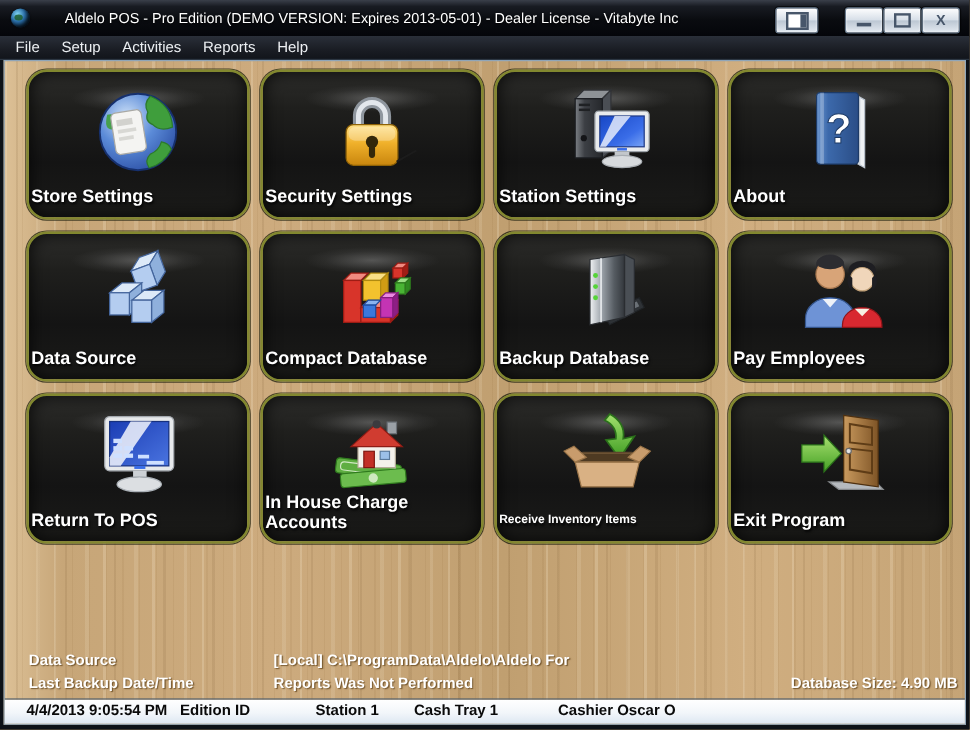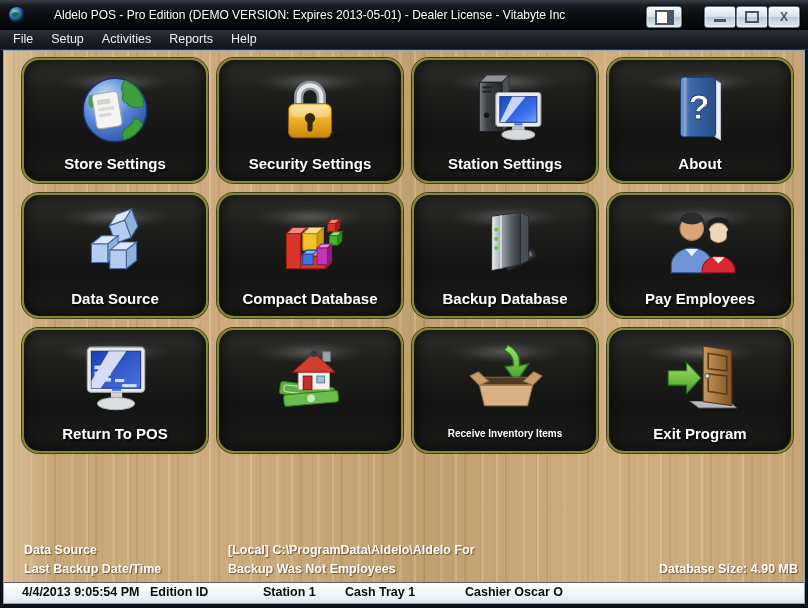--- a/index.html
+++ b/index.html
@@ -46,21 +46,21 @@
   
   .grid{position:absolute;left:18px;top:7px;display:grid;
     grid-template-columns:repeat(4,186px);grid-auto-rows:125px;column-gap:9px;row-gap:10px;}
   .tile{position:relative;border-radius:17px;border:2px solid #82882f;
     background:linear-gradient(180deg,#2d2d2b 0%,#1f1f1d 25%,#141414 62%,#1b1b19 100%);
     box-shadow:0 0 0 1px rgba(35,35,18,.8), inset 0 0 14px rgba(0,0,0,.85);
     overflow:visible;cursor:pointer;}
   .tile::before{content:"";position:absolute;top:7px;left:9%;width:82%;height:30px;border-radius:50%;
     background:radial-gradient(50% 50% at 50% 50%, rgba(140,140,140,.48) 0%, rgba(85,85,85,.2) 52%, rgba(0,0,0,0) 75%);}
   .tile .icon{position:absolute;top:12px;left:0;right:0;display:flex;justify-content:center;}
-  .tile .label{position:absolute;left:0;right:0;bottom:9px;text-align:center;color:#fff;
+  .tile .label{position:absolute;left:0;right:0;bottom:9px;color:#fff;
     font-weight:bold;font-size:15px;line-height:17px;text-shadow:1px 2px 2px rgba(0,0,0,.9);
     white-space:nowrap;padding:0 2px;}
   .tile .label.wrap{white-space:normal;bottom:7px;}
   .tile .label.tight{font-size:10px;}
 
   
   .sp{position:absolute;color:#ffffff;font-weight:bold;font-size:12.5px;
     text-shadow:1px 1px 1px rgba(84,56,18,.75);white-space:nowrap;}
 
   
@@ -336,20 +336,21 @@
               <circle cx="38" cy="58" r="4" fill="#dff0d4" opacity="0.85"></circle>
             </g>
             <rect x="50" y="10" width="8" height="10" fill="#9aa0a6" stroke="#6a7076"></rect>
             <rect x="25" y="29" width="32" height="20" fill="#f4f1ea" stroke="#b5ab98"></rect>
             <polygon points="19,31 41,11 63,31" fill="#d03c30" stroke="#8e1c14"></polygon>
             <circle cx="41" cy="12" r="3.5" fill="#3a3a3e"></circle>
             <rect x="30" y="35" width="9" height="14" fill="#c23026" stroke="#7e150e"></rect>
             <rect x="44" y="35" width="8" height="7" fill="#9cc0e8" stroke="#5a7a9c"></rect>
           </svg>
         </div>
+        <div class="label wrap">In House Charge Accounts</div>
       </div>
 
       <div class="tile">
         <div class="icon">
           <svg width="76" height="76" viewBox="0 0 74 74">
             <defs>
                 <linearGradient id="i11g" x1="0" y1="0" x2="0" y2="1">
               <stop offset="0" stop-color="#a2e06e"></stop>
                   <stop offset="100%" stop-color="#3f9c22"></stop>
             </linearGradient>
@@ -387,21 +388,21 @@
           </svg>
         </div>
         <div class="label">Exit Program</div>
       </div>
 
     </div>
 
     <div class="sp" style="left:20px;top:492px;">Data Source</div>
     <div class="sp" style="left:224px;top:492px;">[Local] C:\ProgramData\Aldelo\Aldelo For</div>
     <div class="sp" style="left:20px;top:511px;">Last Backup Date/Time</div>
-    <div class="sp" style="left:224px;top:511px;">Backup Was Not Employees</div>
+    <div class="sp" style="left:224px;top:511px;">Reports Was Not Performed</div>
     <div class="sp" style="right:6px;top:511px;">Database Size: 4.90 MB</div>
 
     <div class="statusbar">
       <span class="sb" style="left:5px;margin-left:13px;">4/4/2013 9:05:54 PM</span>
       <span class="sb" style="left:146px;">Edition ID</span>
       <span class="sb" style="left:259px;">Station 1</span>
       <span class="sb" style="left:341px;">Cash Tray 1</span>
       <span class="sb" style="left:461px;">Cashier Oscar O</span>
     </div>
 

